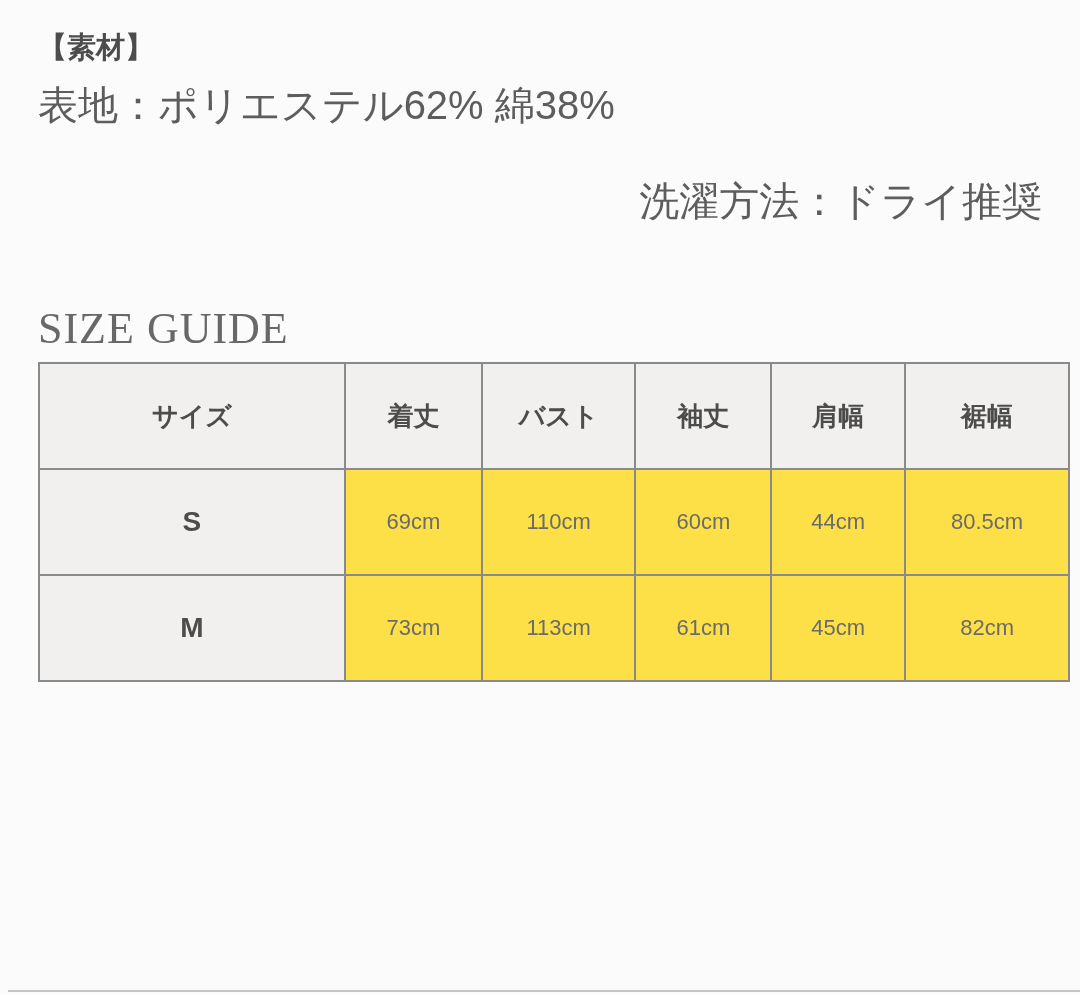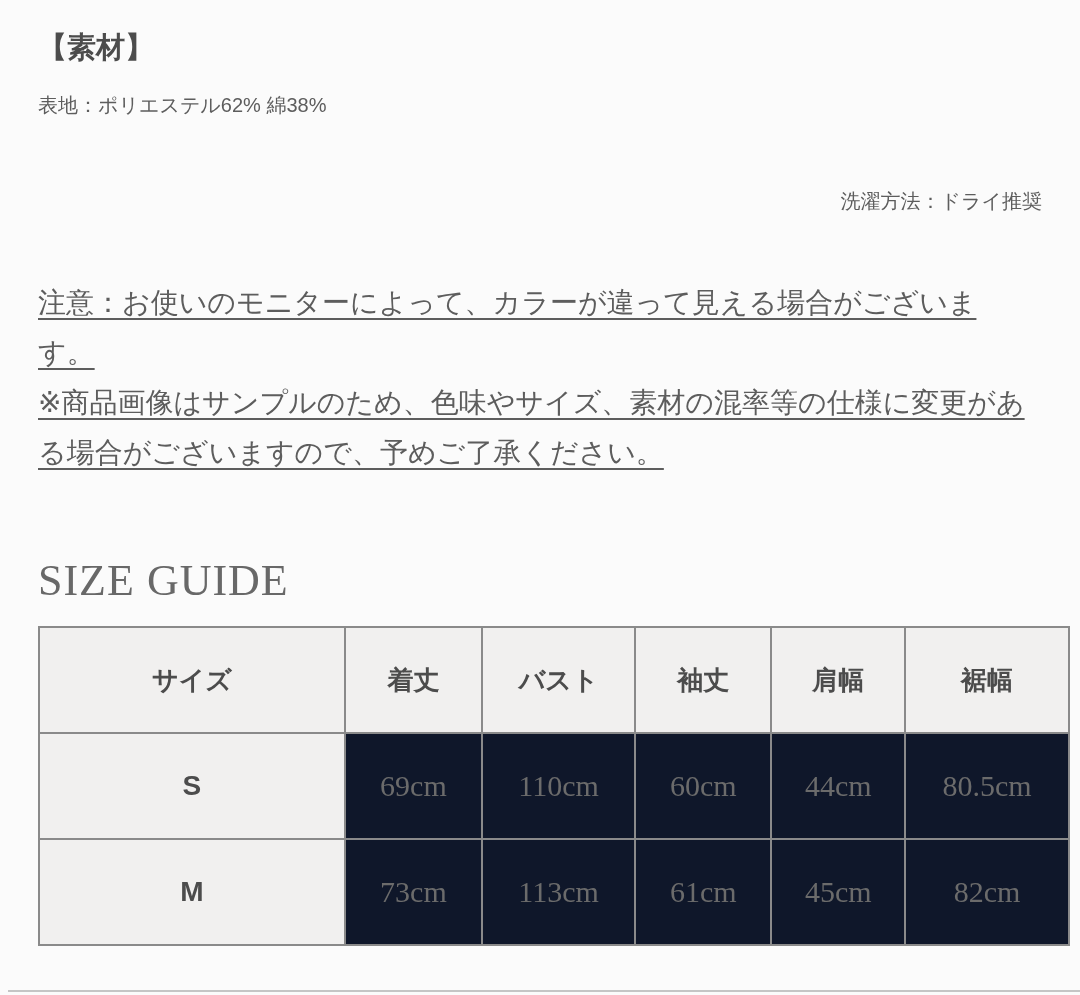--- a/index.html
+++ b/index.html
@@ -15,21 +15,21 @@
   }
   .content { padding: 30px 38px 12px 38px; }
 
   .material-title {
     font-size: 29px;
     font-weight: bold;
     color: var(--text-dark, #4c4c4c);
     line-height: 34px;
   }
   .material-lines { margin-top: 16px; }
-  .body-line { font-size: 20px; line-height: 50px; }
+  .body-line { font-size: 40px; line-height: 50px; }
 
   .care { margin-top: 46px; text-align: right; }
 
   .notice-block { margin-top: 52px; }
   .notice {
     font-size: 28px;
     line-height: 50px;
     width: 992px;
   }
   .notice .u {
@@ -43,21 +43,21 @@
     margin: 78px 0 0 0;
     font-family: Liberation Serif, serif;
     font-weight: normal;
     font-size: 44px;
     line-height: 50px;
     letter-spacing: 1px;
     color: var(--heading-gray, #686868);
   }
 
   table.size-table {
-    margin-top: 20px;
+    margin-top: 8px;
     width: 1032px;
     border-collapse: collapse;
     table-layout: fixed;
   }
   table.size-table th, table.size-table td {
     border: 2px solid var(--border-gray, #8a8a8a);
     height: 104px;
     text-align: center;
     vertical-align: middle;
     padding: 0;
@@ -68,25 +68,24 @@
     font-weight: bold;
     color: var(--text-dark, #4e4e4e);
   }
   table.size-table th.row-head {
     background: var(--cell-head-bg, #f1f0ef);
     font-size: 28px;
     font-weight: bold;
     color: var(--text-dark, #4e4e4e);
   }
   table.size-table td.val {
-    background: #0f172a;
-    font-size: 30px;
+    background: #fde047;
+    font-size: 22px;
     font-weight: normal;
     color: var(--value-gray, #6b6b6b);
-    font-family: Liberation Serif, serif;
   }
 
   .bottom-rule {
     position: absolute;
     left: 8px;
     right: 0;
     bottom: 3px;
     height: 2px;
     background: var(--rule-gray, #c5c5c5);
   }
@@ -99,24 +98,20 @@
 
     <div class="material">
       <div class="material-title">【素材】</div>
       <div class="material-lines">
         <div class="body-line">表地：ポリエステル62% 綿38%</div>
       </div>
     </div>
 
     <div class="body-line care">洗濯方法：ドライ推奨</div>
 
-    <div class="notice-block">
-      <div class="notice"><span class="u">注意：お使いのモニターによって、カラーが違って見える場合がございます。</span></div>
-      <div class="notice"><span class="u">※商品画像はサンプルのため、色味やサイズ、素材の混率等の仕様に変更がある場合がございますので、予めご了承ください。</span></div>
-    </div>
 
     <h2 class="size-guide-heading">SIZE GUIDE</h2>
 
     <table class="size-table">
       <colgroup>
         <col style="width:29.7%">
         <col style="width:13.3%">
         <col style="width:14.9%">
         <col style="width:13.2%">
         <col style="width:13.0%">

